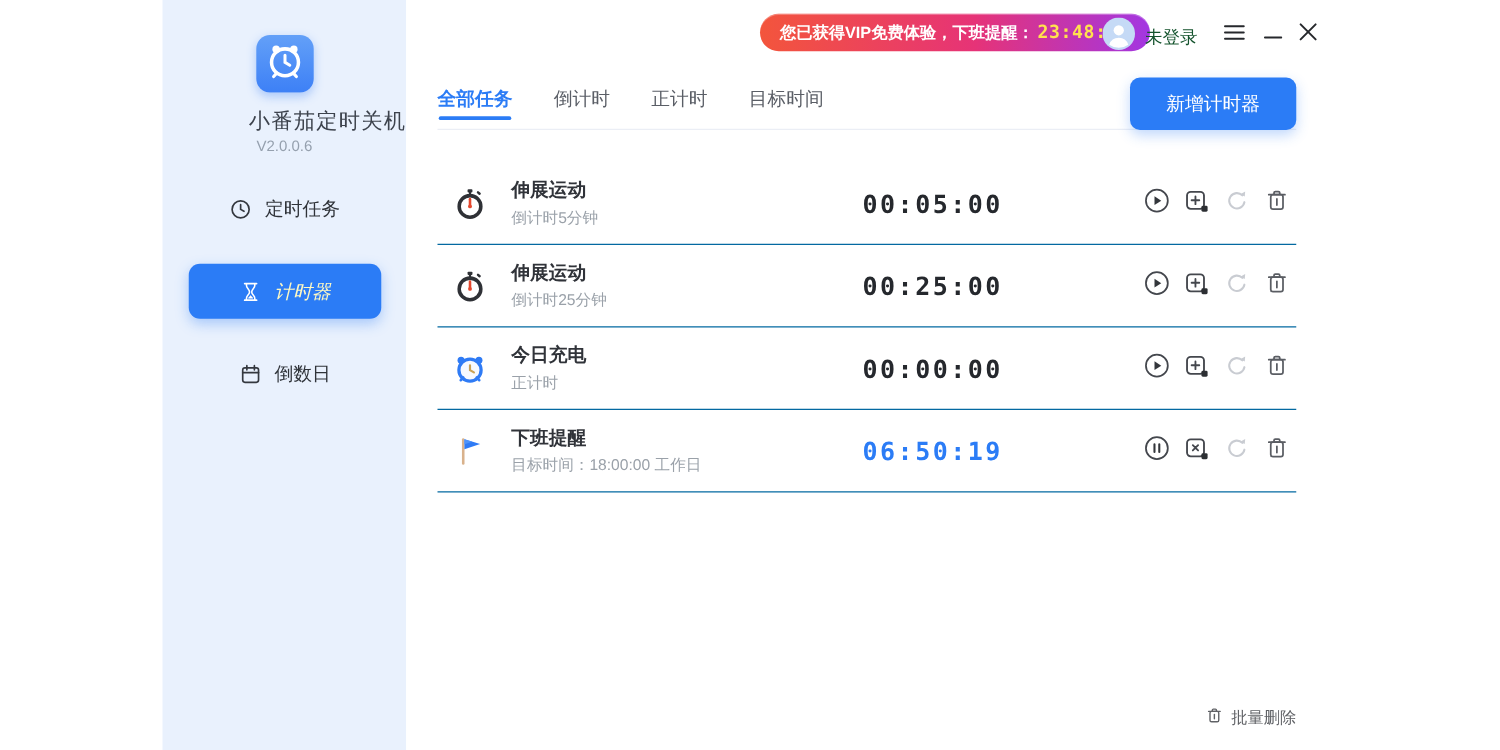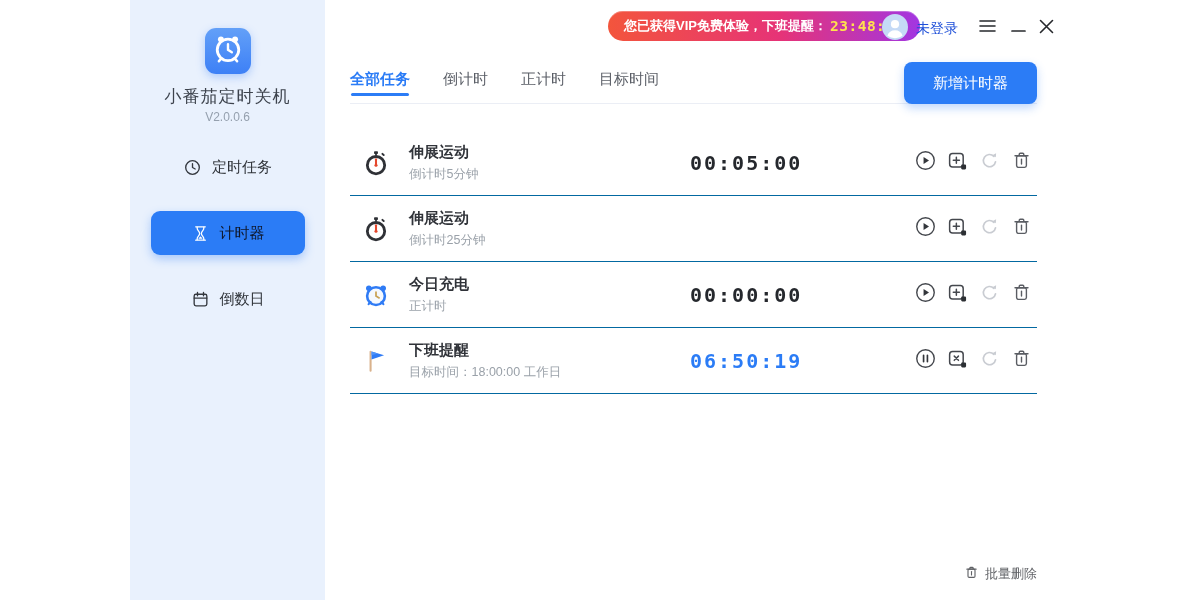--- a/index.html
+++ b/index.html
@@ -5,42 +5,42 @@
   * { margin:0; padding:0; box-sizing:border-box; }
   html,body { width:1200px; height:600px; background:#ffffff; font-family:"Liberation Sans","DejaVu Sans",sans-serif; }
   .stage { position:relative; width:1200px; height:600px; background:#fff; overflow:hidden; }
 
   
   .sidebar { position:absolute; left:130px; top:0; width:195px; height:600px; background:#e9f1fd; }
   .logo { width:46px; height:46px; margin:28px auto 0; border-radius:11px;
           background:linear-gradient(180deg,#63a0f8,#3d80f6);
           display:flex; align-items:center; justify-content:center;
           box-shadow:0 3px 8px rgba(61,128,246,.35); }
-  .app-name { margin-top:11px; text-align:center; font-size:17px; color:#3d434d; letter-spacing:1px; }
+  .app-name { margin-top:11px; text-align:right; font-size:17px; color:#3d434d; letter-spacing:1px; }
   .app-version { margin-top:2px; text-align:center; font-size:12px; color:#95a0ae; }
   .side-menu { margin-top:21px; display:flex; flex-direction:column; gap:22px; }
   .side-item { width:154px; height:44px; margin:0 auto; border-radius:9px;
                display:flex; align-items:center; justify-content:center; gap:10px;
                font-size:15px; color:#2f3339; cursor:pointer; }
   .side-item svg { display:block; }
-  .side-item.active { background:#2b7cf6; color:#0f172a; box-shadow:0 4px 10px rgba(43,124,246,.35); }
+  .side-item.active { background:#2b7cf6; color:#fef9c3; box-shadow:0 4px 10px rgba(43,124,246,.35);font-style:italic; }
 
   
   .main { position:absolute; left:325px; top:0; right:0; height:600px; background:#fff; }
 
   
   .vip-pill { position:absolute; left:283px; top:11px; height:30px; border-radius:15px;
               display:flex; align-items:center; padding:0 16px;
               background:linear-gradient(90deg,#f3553c 0%,#e63377 55%,#a236e2 100%);
               box-shadow:inset 0 1px 0 rgba(255,255,255,.28); cursor:pointer; }
   .vip-text { font-size:13px; font-weight:700; color:#ffffff; }
   .vip-time { font-size:14.5px; font-weight:700; color:#ffe24d; margin-left:3px; letter-spacing:.5px;
               font-family:"DejaVu Sans Mono",monospace; }
   .account { position:absolute; left:557px; top:14px; display:flex; align-items:center; gap:8px; cursor:pointer; }
-  .account-label { font-size:14px; color:#1d4ed8; }
+  .account-label { font-size:14px; color:#14532d; }
   .win-btn { position:absolute; top:18px; width:20px; height:20px; display:flex; align-items:center; justify-content:center; cursor:pointer; }
   .win-menu { left:652px; } .win-min { left:683px; } .win-close { left:711px; }
 
   
   .content { position:absolute; left:25px; top:56px; width:687px; }
   .tabbar { position:relative; height:48px; border-bottom:1px solid #ebeef5;
             display:flex; align-items:flex-start; gap:33px; }
   .tab { position:relative; height:100%; display:flex; align-items:center;
          font-size:15px; color:#5a5e66; cursor:pointer; }
   .tab.active { color:#2b7cf6; font-weight:700; }
@@ -226,20 +226,21 @@
               <rect x="16.8" y="3.2" width="3.4" height="1.8" rx="0.9" transform="rotate(42 18.5 4.1)" fill="#2f3136"></rect>
               <circle cx="12" cy="14" r="8" fill="#fff" stroke="#2f3136" stroke-width="2.6"></circle>
               <line x1="12" y1="14" x2="12" y2="8.6" stroke="#e5482e" stroke-width="1.9" stroke-linecap="round"></line>
               <circle cx="12" cy="14" r="1.4" fill="#e5482e"></circle>
             </svg>
           </span>
           <div class="task-info">
             <div class="task-title">伸展运动</div>
             <div class="task-sub">倒计时25分钟</div>
           </div>
+          <div class="task-time">00:25:00</div>
           <div class="actions">
             <span class="action-btn">
                 <span class="icon-play"><svg width="21" height="21" viewBox="0 0 24 24" fill="none">
                     <circle cx="12" cy="12" r="10" stroke="#44474d" stroke-width="1.6"></circle>
                     <path d="M9.8 8l6.2 4-6.2 4z" fill="#33363b"></path>
                   </svg></span>
               </span>
             <span class="action-btn">
                 <span class="icon-add-square"><svg width="21" height="21" viewBox="0 0 24 24" fill="none">
                     <rect x="3" y="4" width="15.5" height="15.5" rx="3.4" stroke="#44474d" stroke-width="1.7"></rect>

